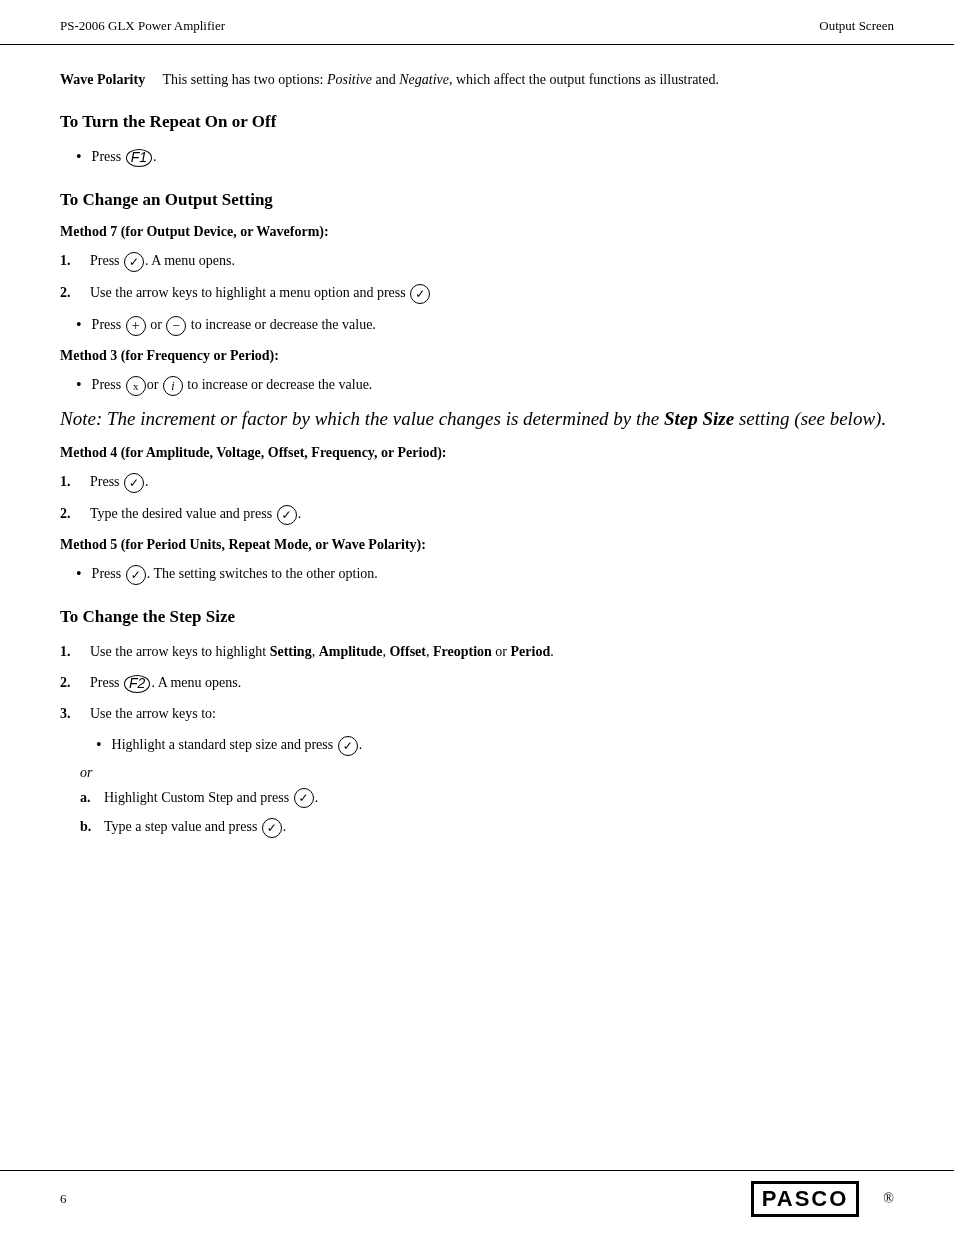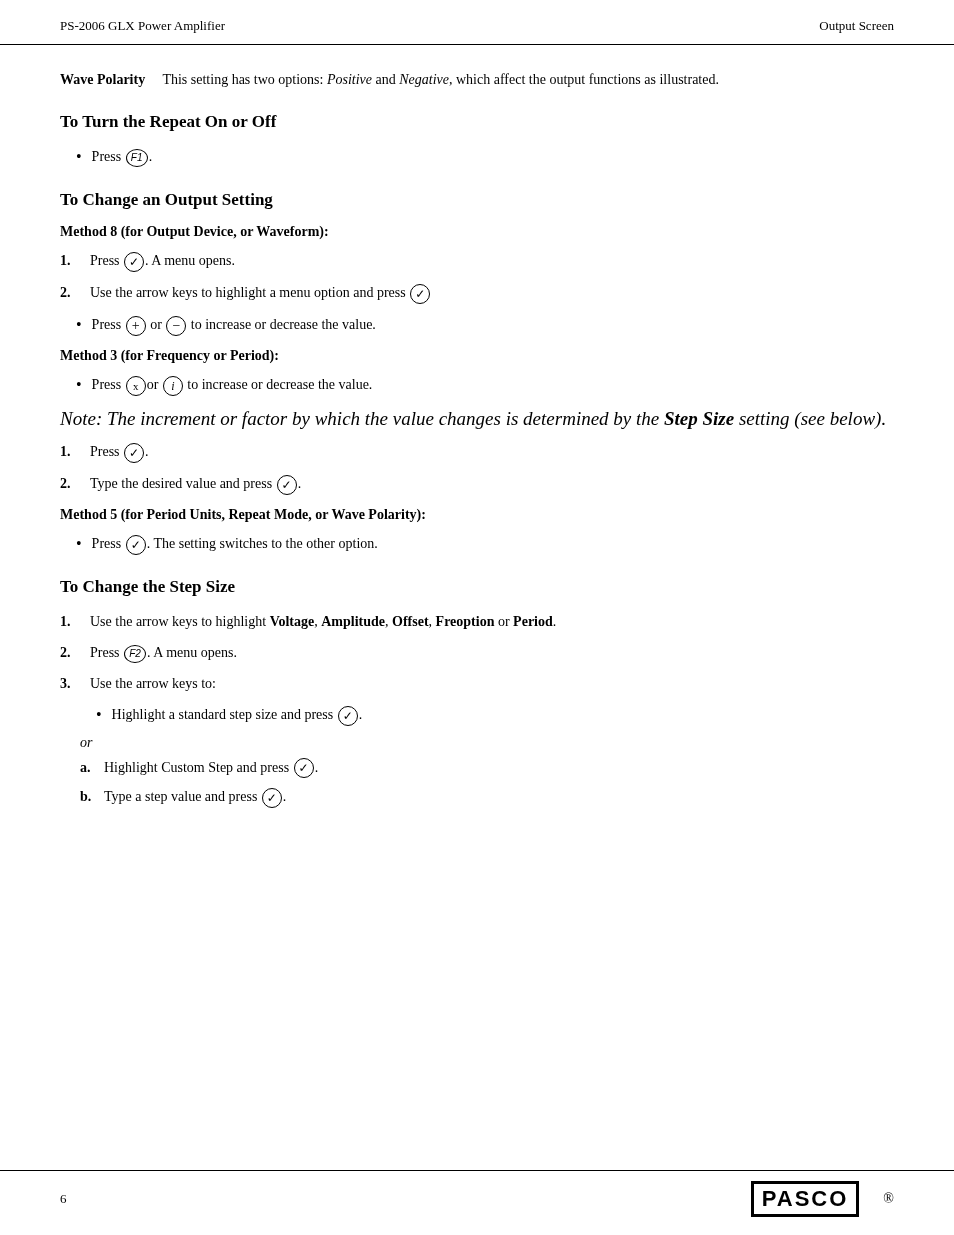--- a/index.html
+++ b/index.html
@@ -89,21 +89,21 @@
       font-size: 14px;
       line-height: 1.5;
     }
     
     .key-btn {
       display: inline-flex;
       align-items: center;
       justify-content: center;
       border: 1px solid #000;
       border-radius: 50%;
-      font-size: 10px;
+      font-size: 14px;
       font-family: Arial, sans-serif;
       padding: 1px 4px;
       min-width: 22px;
       height: 18px;
       vertical-align: middle;
       margin: 0 1px;
       font-style: italic;
     }
     .key-btn-check {
       display: inline-flex;
@@ -224,21 +224,21 @@
         <span class="bullet-dot">•</span>
         <span class="item-text">
           Press <span class="key-btn">F1</span>.
         </span>
       </div>
     </div>
 
     <div class="section-block">
       <div class="section-heading">To Change an Output Setting</div>
 
-      <div class="sub-heading">Method 8 (for Output Device, or Waveform):</div>
+      <div class="sub-heading">Method 7 (for Output Device, or Waveform):</div>
       <div class="numbered-item">
         <span class="num">1.</span>
         <span class="item-text">
           Press <span class="key-btn-check">✓</span>. A menu opens.
         </span>
       </div>
       <div class="numbered-item">
         <span class="num">2.</span>
         <span class="item-text">
           Use the arrow keys to highlight a menu option and press <span class="key-btn-check">✓</span>
@@ -258,20 +258,21 @@
         <span class="item-text">
           Press <span class="key-btn-x">x</span>or <span class="key-btn-i">
               <em>i</em>
             </span> to increase or decrease the value.
         </span>
       </div>
       <div class="note-italic">
         <em>Note: The increment or factor by which the value changes is determined by the <span class="bold-italic">Step Size</span> setting (see below).</em>
       </div>
 
+      <div class="sub-heading">Method 4 (for Amplitude, Voltage, Offset, Frequency, or Period):</div>
       <div class="numbered-item">
         <span class="num">1.</span>
         <span class="item-text">
           Press <span class="key-btn-check">✓</span>.
         </span>
       </div>
       <div class="numbered-item">
         <span class="num">2.</span>
         <span class="item-text">
           Type the desired value and press <span class="key-btn-check">✓</span>.
@@ -285,21 +286,21 @@
           Press <span class="key-btn-check">✓</span>. The setting switches to the other option.
         </span>
       </div>
     </div>
 
     <div class="section-block">
       <div class="section-heading">To Change the Step Size</div>
       <div class="numbered-item">
         <span class="num">1.</span>
         <span class="item-text">
-          Use the arrow keys to highlight <strong>Voltage</strong>, <strong>Amplitude</strong>, <strong>Offset</strong>, <strong>Fre­option</strong> or <strong>Period</strong>.
+          Use the arrow keys to highlight <strong>Setting</strong>, <strong>Amplitude</strong>, <strong>Offset</strong>, <strong>Fre­option</strong> or <strong>Period</strong>.
         </span>
       </div>
       <div class="numbered-item">
         <span class="num">2.</span>
         <span class="item-text">
           Press <span class="key-btn">F2</span>. A menu opens.
         </span>
       </div>
       <div class="numbered-item">
         <span class="num">3.</span>

